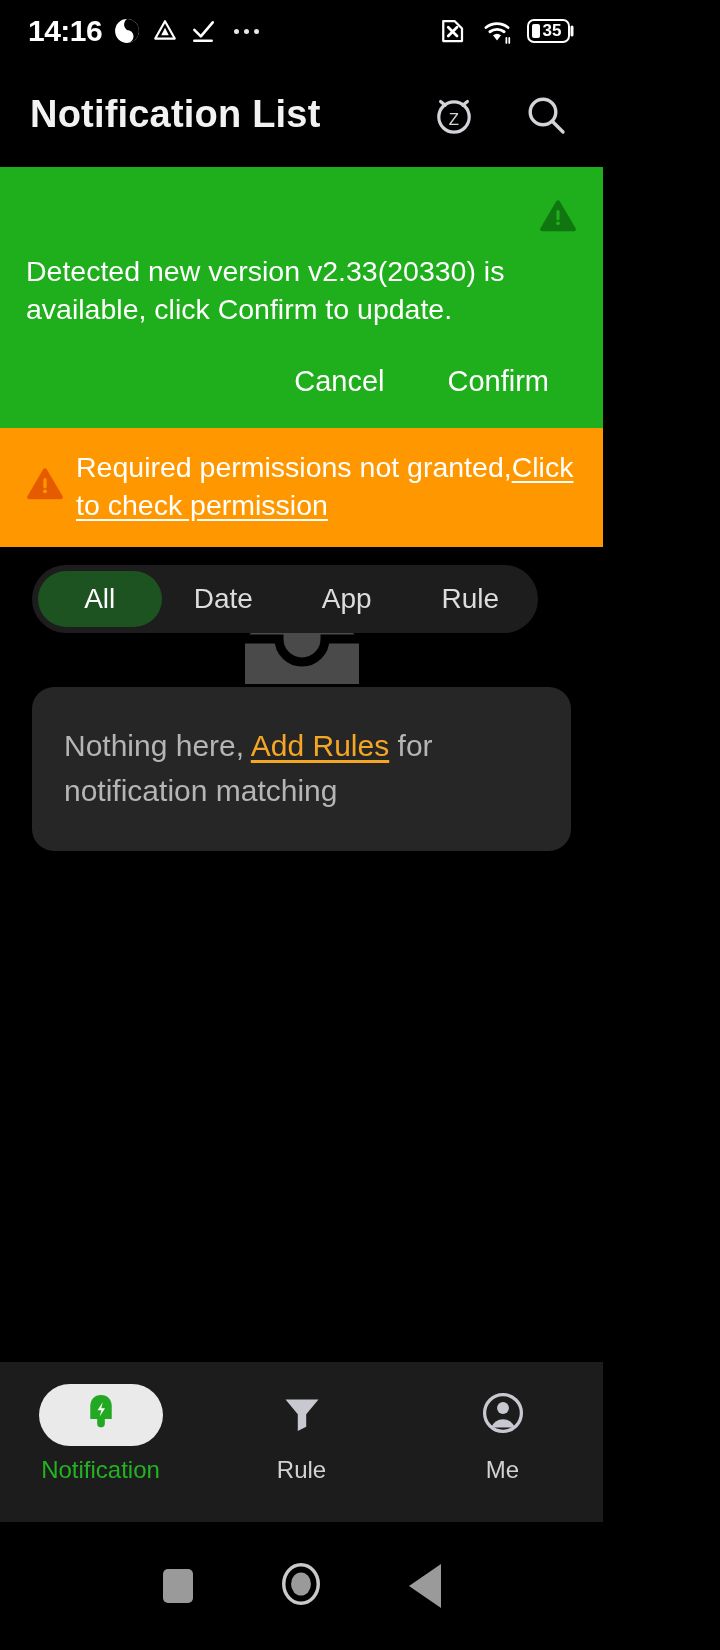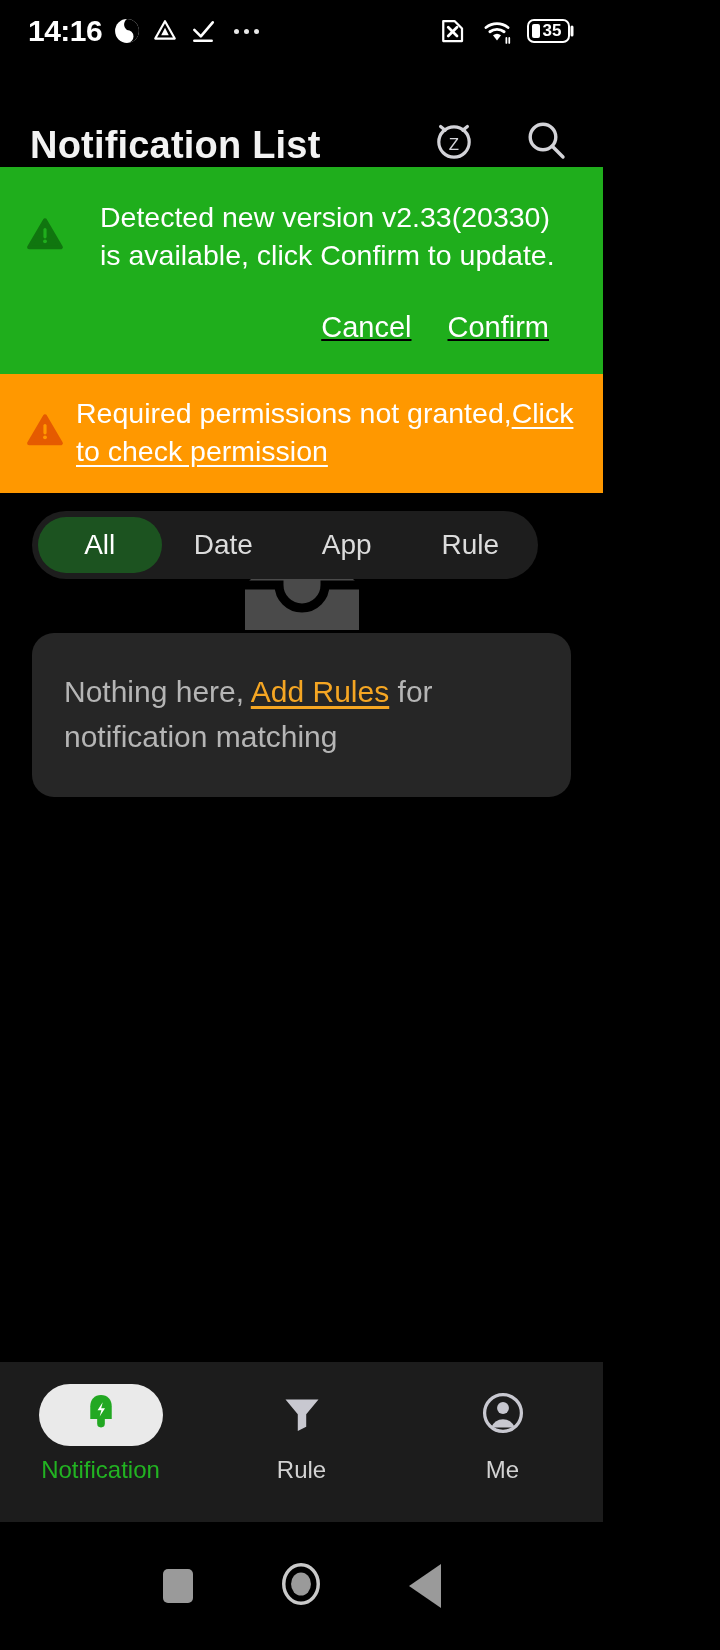--- a/index.html
+++ b/index.html
@@ -46,53 +46,52 @@
     top: 50%;
     transform: translate(-45%, -50%);
   }
   .batt-wrap { position: relative; display:flex; align-items:center;}
 
   
   .app-bar {
     height: 105px;
     flex: 0 0 105px;
     display: flex;
-    align-items: flex-end;
+    align-items: center;
     padding: 0 30px;
     background: #000;
   }
   .app-title {
     font-size: 38px;
     font-weight: bold;
     color: #f2f2f2;
     letter-spacing: 0.2px;
   }
   .app-bar-actions { margin-left:auto; display:flex; align-items:center; gap: 38px; }
   .iconbtn { display:flex; align-items:center; justify-content:center; width:54px; height:54px; }
 
   
   .banner-green {
     background: #1fae1c;
     padding: 30px 26px 18px 26px;
     position: relative;
   }
-  .banner-row { display: flex; align-items: center; gap: 36px; }
+  .banner-row { display: flex; align-items: flex-end; gap: 12px; flex-direction: column; }
   .banner-green .banner-text {
     color: #ffffff;
     font-size: 28.5px;
     line-height: 1.33;
     padding-top: 2px;
     max-width: 600px;
   }
   .banner-actions {
     display: flex;
     justify-content: flex-end;
-    gap: 36px;
+    gap: 63px;
     padding: 36px 28px 12px 0;
-    text-decoration: underline;
   }
   .banner-btn {
     color: #ffffff;
     font-size: 29px;
     background: none;
     border: none;
     font-family: "Liberation Sans", sans-serif;
     cursor: pointer;
   }
 

